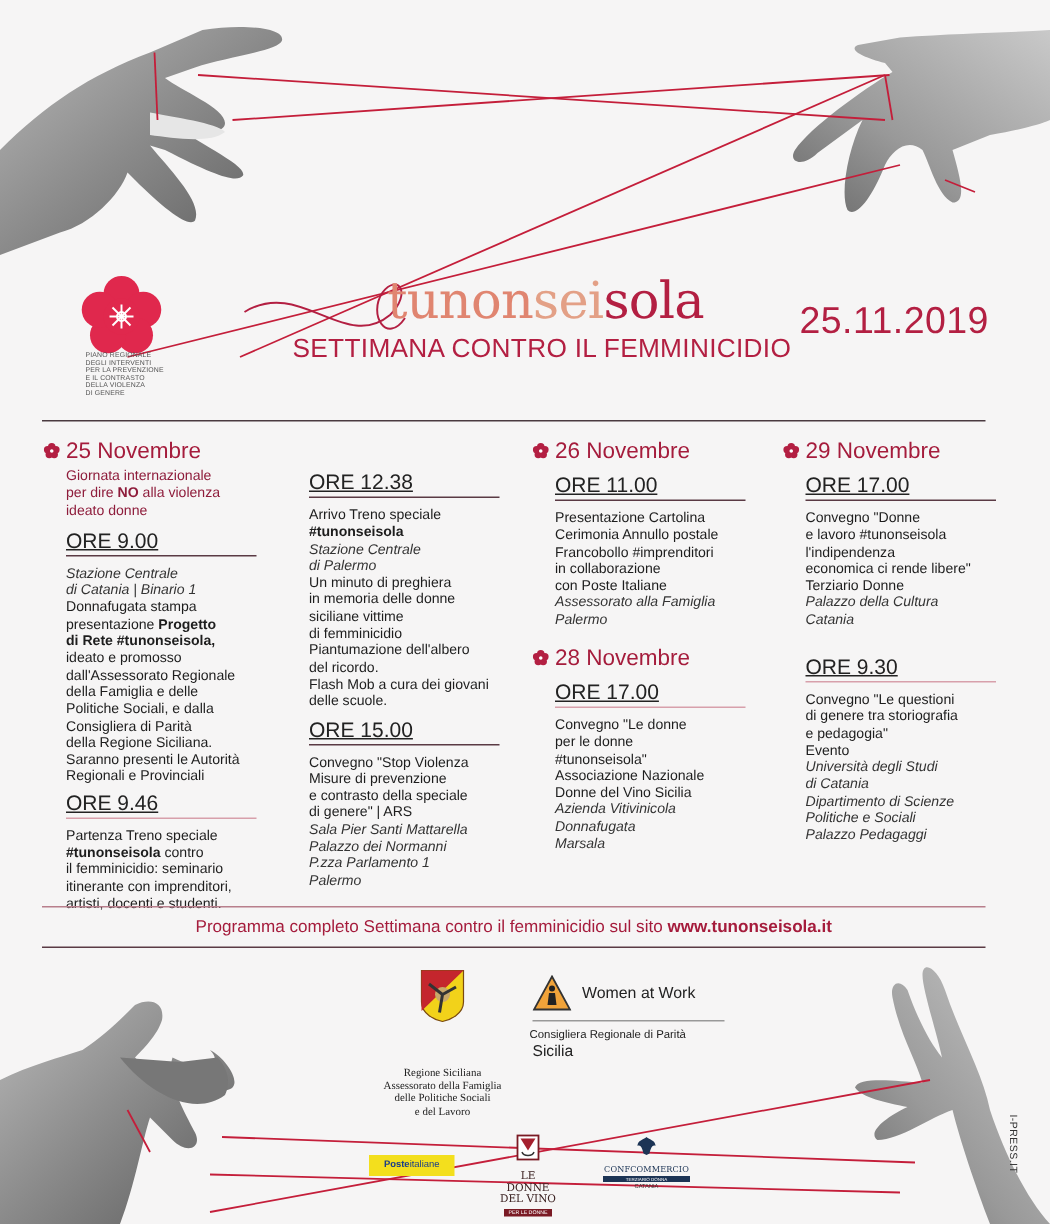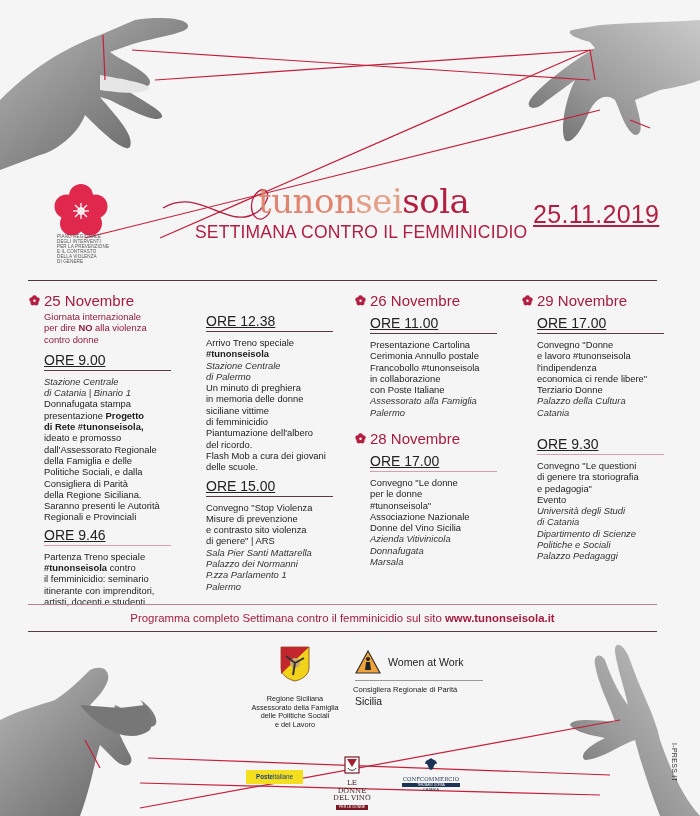--- a/index.html
+++ b/index.html
@@ -6,42 +6,42 @@
   html, body { width: 700px; height: 816px; background: #f6f5f5; overflow: hidden; }
   body { position: relative; font-family: "Liberation Sans", "DejaVu Sans", sans-serif; color: #222; }
 
   .hands { position: absolute; left: 0; top: 0; width: 700px; height: 816px; pointer-events: none; }
 
   .logo-flower { position: absolute; left: 53px; top: 183px; width: 56px; height: 56px; }
   .logo-caption { position: absolute; left: 57px; top: 234px; font-size: 4.6px; line-height: 5px; color: #555; letter-spacing: 0.1px; width: 60px; }
   .brand-script { position: absolute; left: 258px; top: 181px; font-family: "DejaVu Serif", serif; font-size: 34px; color: #b31f42; letter-spacing: -0.5px; }
   .brand-script .pink { color: #e08570; }
   .subtitle { position: absolute; left: 195px; top: 222px; font-size: 17.5px; color: #b31f42; letter-spacing: 0.2px; }
-  .date { position: absolute; left: 533px; top: 200px; font-size: 25px; color: #b31f42; letter-spacing: 0.3px; text-decoration: underline; }
+  .date { position: absolute; left: 533px; top: 200px; font-size: 25px; color: #b31f42; letter-spacing: 0.3px; }
 
   .rule-top { position: absolute; left: 28px; top: 280px; width: 629px; height: 1px; background: #4a3a40; }
 
   .day { position: absolute; }
   .day-head { display: flex; align-items: center; gap: 4px; font-size: 15px; color: #a51c3c; white-space: nowrap; margin-left: -15px; }
   .day-head .flower { width: 11px; height: 11px; }
   .sub-red { font-size: 9.4px; line-height: 11.3px; color: #8e1c3b; margin-top: 2px; }
   .sub-red b { color: #8e1c3b; }
   .time { font-size: 14px; color: #222; padding-bottom: 2px; margin-top: 5px; border-bottom: 1px solid #5a3a44; width: 127px; text-decoration: underline; }
   .time.pink { border-bottom-color: #d7a0ab; }
   .txt { font-size: 9.4px; line-height: 11.3px; color: #1d1d1d; margin-top: 5px; }
   .txt div { white-space: nowrap; }
   .txt i { font-style: italic; color: #333; }
 
   .footer-bar { position: absolute; left: 28px; top: 604px; width: 629px; height: 28px; border-top: 1px solid #b87f8c; border-bottom: 1px solid #5a3a44; }
   .footer-text { position: absolute; left: 0; top: 7px; width: 100%; text-align: center; font-size: 11.4px; color: #a51c3c; }
   .footer-text b { font-weight: bold; }
 
   .partner1 { position: absolute; left: 245px; top: 646px; width: 100px; text-align: center; }
   .partner1 .crest { width: 30px; height: 36px; margin: 0 auto; }
-  .partner1 .cap { font-size: 7.3px; line-height: 8.6px; color: #222; margin-top: 9px; }
+  .partner1 .cap { font-size: 7.3px; line-height: 8.6px; color: #222; margin-top: 24px; font-family: Liberation Serif, serif; }
 
   .partner2 { position: absolute; left: 355px; top: 650px; width: 130px; }
   .partner2 .row { display: flex; align-items: center; gap: 7px; }
   .partner2 .warn { width: 26px; height: 24px; }
   .partner2 .waw { font-size: 10.6px; color: #222; }
   .partner2 .line { height: 1px; background: #999; margin: 6px 0 4px 0; width: 128px; }
   .partner2 .cap { font-size: 7.6px; color: #222; width: 132px; margin-left: -2px; }
   .partner2 .cap2 { font-size: 10.4px; color: #222; text-align: left; width: 132px; margin-top: 2px; }
 
   .poste { position: absolute; left: 246px; top: 770px; width: 57px; height: 14px; background: #f3df1d; font-size: 6.3px; line-height: 14px; text-align: center; color: #1a3e8a; }
@@ -155,21 +155,21 @@
           <circle cx="4.2" cy="8.8" r="2.7"></circle>
           <circle cx="3" cy="5.2" r="2.7"></circle>
         </g>
         <circle cx="6" cy="6.2" r="1.3" fill="#fff"></circle>
       </svg>
     <span>25 Novembre</span>
   </div>
   <div class="sub-red">
     <div>Giornata internazionale</div>
     <div><span>per dire </span><b>NO</b><span> alla violenza</span></div>
-    <div>contro donne</div>
+    <div>ideato donne</div>
   </div>
   <div class="time" style="margin-top:7px;">ORE 9.00</div>
   <div class="txt">
     <div><i>Stazione Centrale</i></div>
     <div><i>di Catania | Binario 1</i></div>
     <div>Donnafugata stampa</div>
     <div>presentazione <b>Progetto</b></div>
     <div><b>di Rete #tunonseisola,</b></div>
     <div>ideato e promosso</div>
     <div>dall'Assessorato Regionale</div>
@@ -203,21 +203,21 @@
     <div>di femminicidio</div>
     <div>Piantumazione dell'albero</div>
     <div>del ricordo.</div>
     <div>Flash Mob a cura dei giovani</div>
     <div>delle scuole.</div>
   </div>
   <div class="time" style="margin-top:5px;">ORE 15.00</div>
   <div class="txt">
     <div>Convegno "Stop Violenza</div>
     <div>Misure di prevenzione</div>
-    <div>e contrasto sito violenza</div>
+    <div>e contrasto della speciale</div>
     <div>di genere" | ARS</div>
     <div><i>Sala Pier Santi Mattarella</i></div>
     <div><i>Palazzo dei Normanni</i></div>
     <div><i>P.zza Parlamento 1</i></div>
     <div><i>Palermo</i></div>
   </div>
 </div>
 
 <div class="day" style="left:370px; top:292px; width:150px;">
   <div class="day-head">
@@ -230,21 +230,21 @@
           <circle cx="3" cy="5.2" r="2.7"></circle>
         </g>
         <circle cx="6" cy="6.2" r="1.3" fill="#fff"></circle>
       </svg>
     <span>26 Novembre</span>
   </div>
   <div class="time" style="margin-top:6px;">ORE 11.00</div>
   <div class="txt">
     <div>Presentazione Cartolina</div>
     <div>Cerimonia Annullo postale</div>
-    <div>Francobollo #tunonseisola</div>
+    <div>Francobollo #imprenditori</div>
     <div>in collaborazione</div>
     <div>con Poste Italiane</div>
     <div><i>Assessorato alla Famiglia</i></div>
     <div><i>Palermo</i></div>
   </div>
 </div>
 
 <div class="day" style="left:370px; top:430px; width:150px;">
   <div class="day-head">
     <svg class="flower" viewBox="0 0 12 12">

